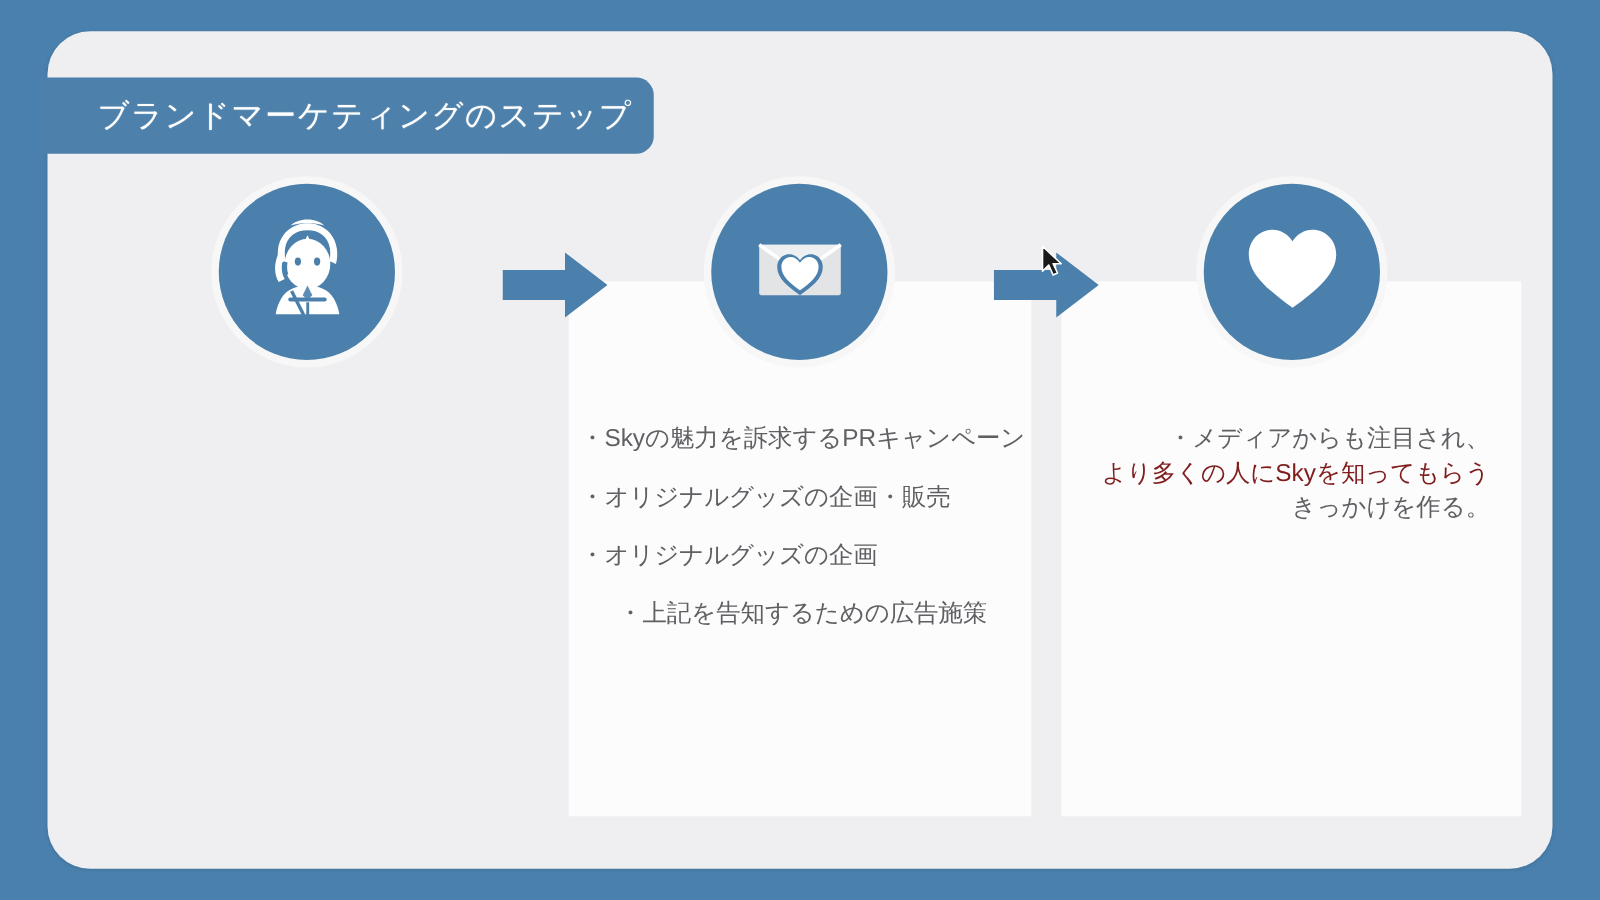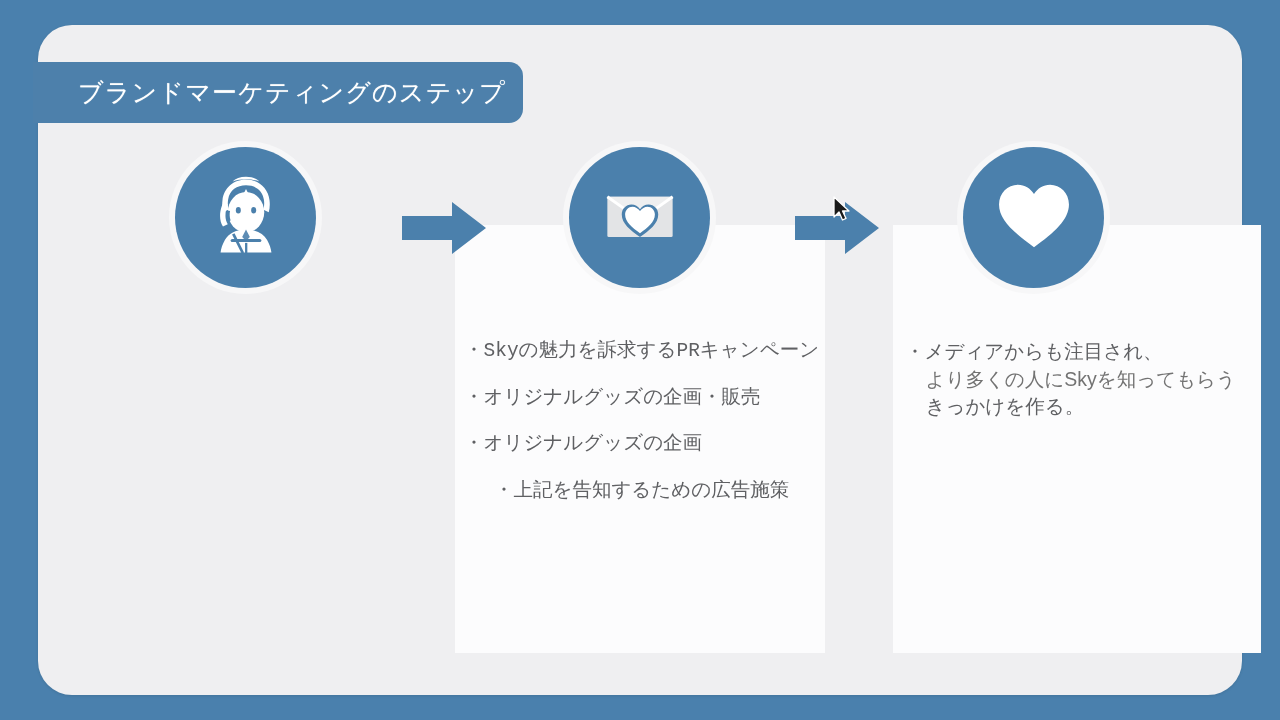--- a/index.html
+++ b/index.html
@@ -54,42 +54,42 @@
   }
   
   .col {
     position: absolute;
     top: 225px;
     height: 428px;
     background: #fcfcfd;
   }
   .col-1 { left: 62px;  width: 368px; }
   .col-2 { left: 455px; width: 370px; }
-  .col-3 { left: 893px; width: 368px; }
+  .col-3 { left: 849px; width: 368px; text-align: right; }
   .bullet-list {
     list-style: none;
     margin: 0;
     padding: 0;
   }
   .bullet {
     display: block;
     color: #5f6063;
     font-size: 19.5px;
     line-height: 1.42;
     white-space: nowrap;
   }
   .bullet .indent { padding-left: 1.05em; display: block; }
-  .hl { color: #737373; }
+  .hl { color: #7f1d1d; }
 
   
   .c1-list { position: absolute; left: 36px; top: 123px; }
   .c1-list .bullet { margin-bottom: 47px; }
   .c1-list .bullet:last-child { margin-bottom: 0; }
 
-  .c2-list { position: absolute; left: 9px; top: 113px; font-family: Liberation Mono, monospace; }
+  .c2-list { position: absolute; left: 9px; top: 113px; }
   .c2-list .bullet { margin-bottom: 19px; font-size: 19.5px; }
   .c2-list .bullet:last-child { margin-bottom: 0; text-align: center; }
 
   .c3-list { position: absolute; left: 12px; top: 113px; }
   .c3-list .bullet { margin-bottom: 42px; }
   .c3-list .bullet:last-child { margin-bottom: 0; }
 
   
   .icon-circle {
     position: absolute;

